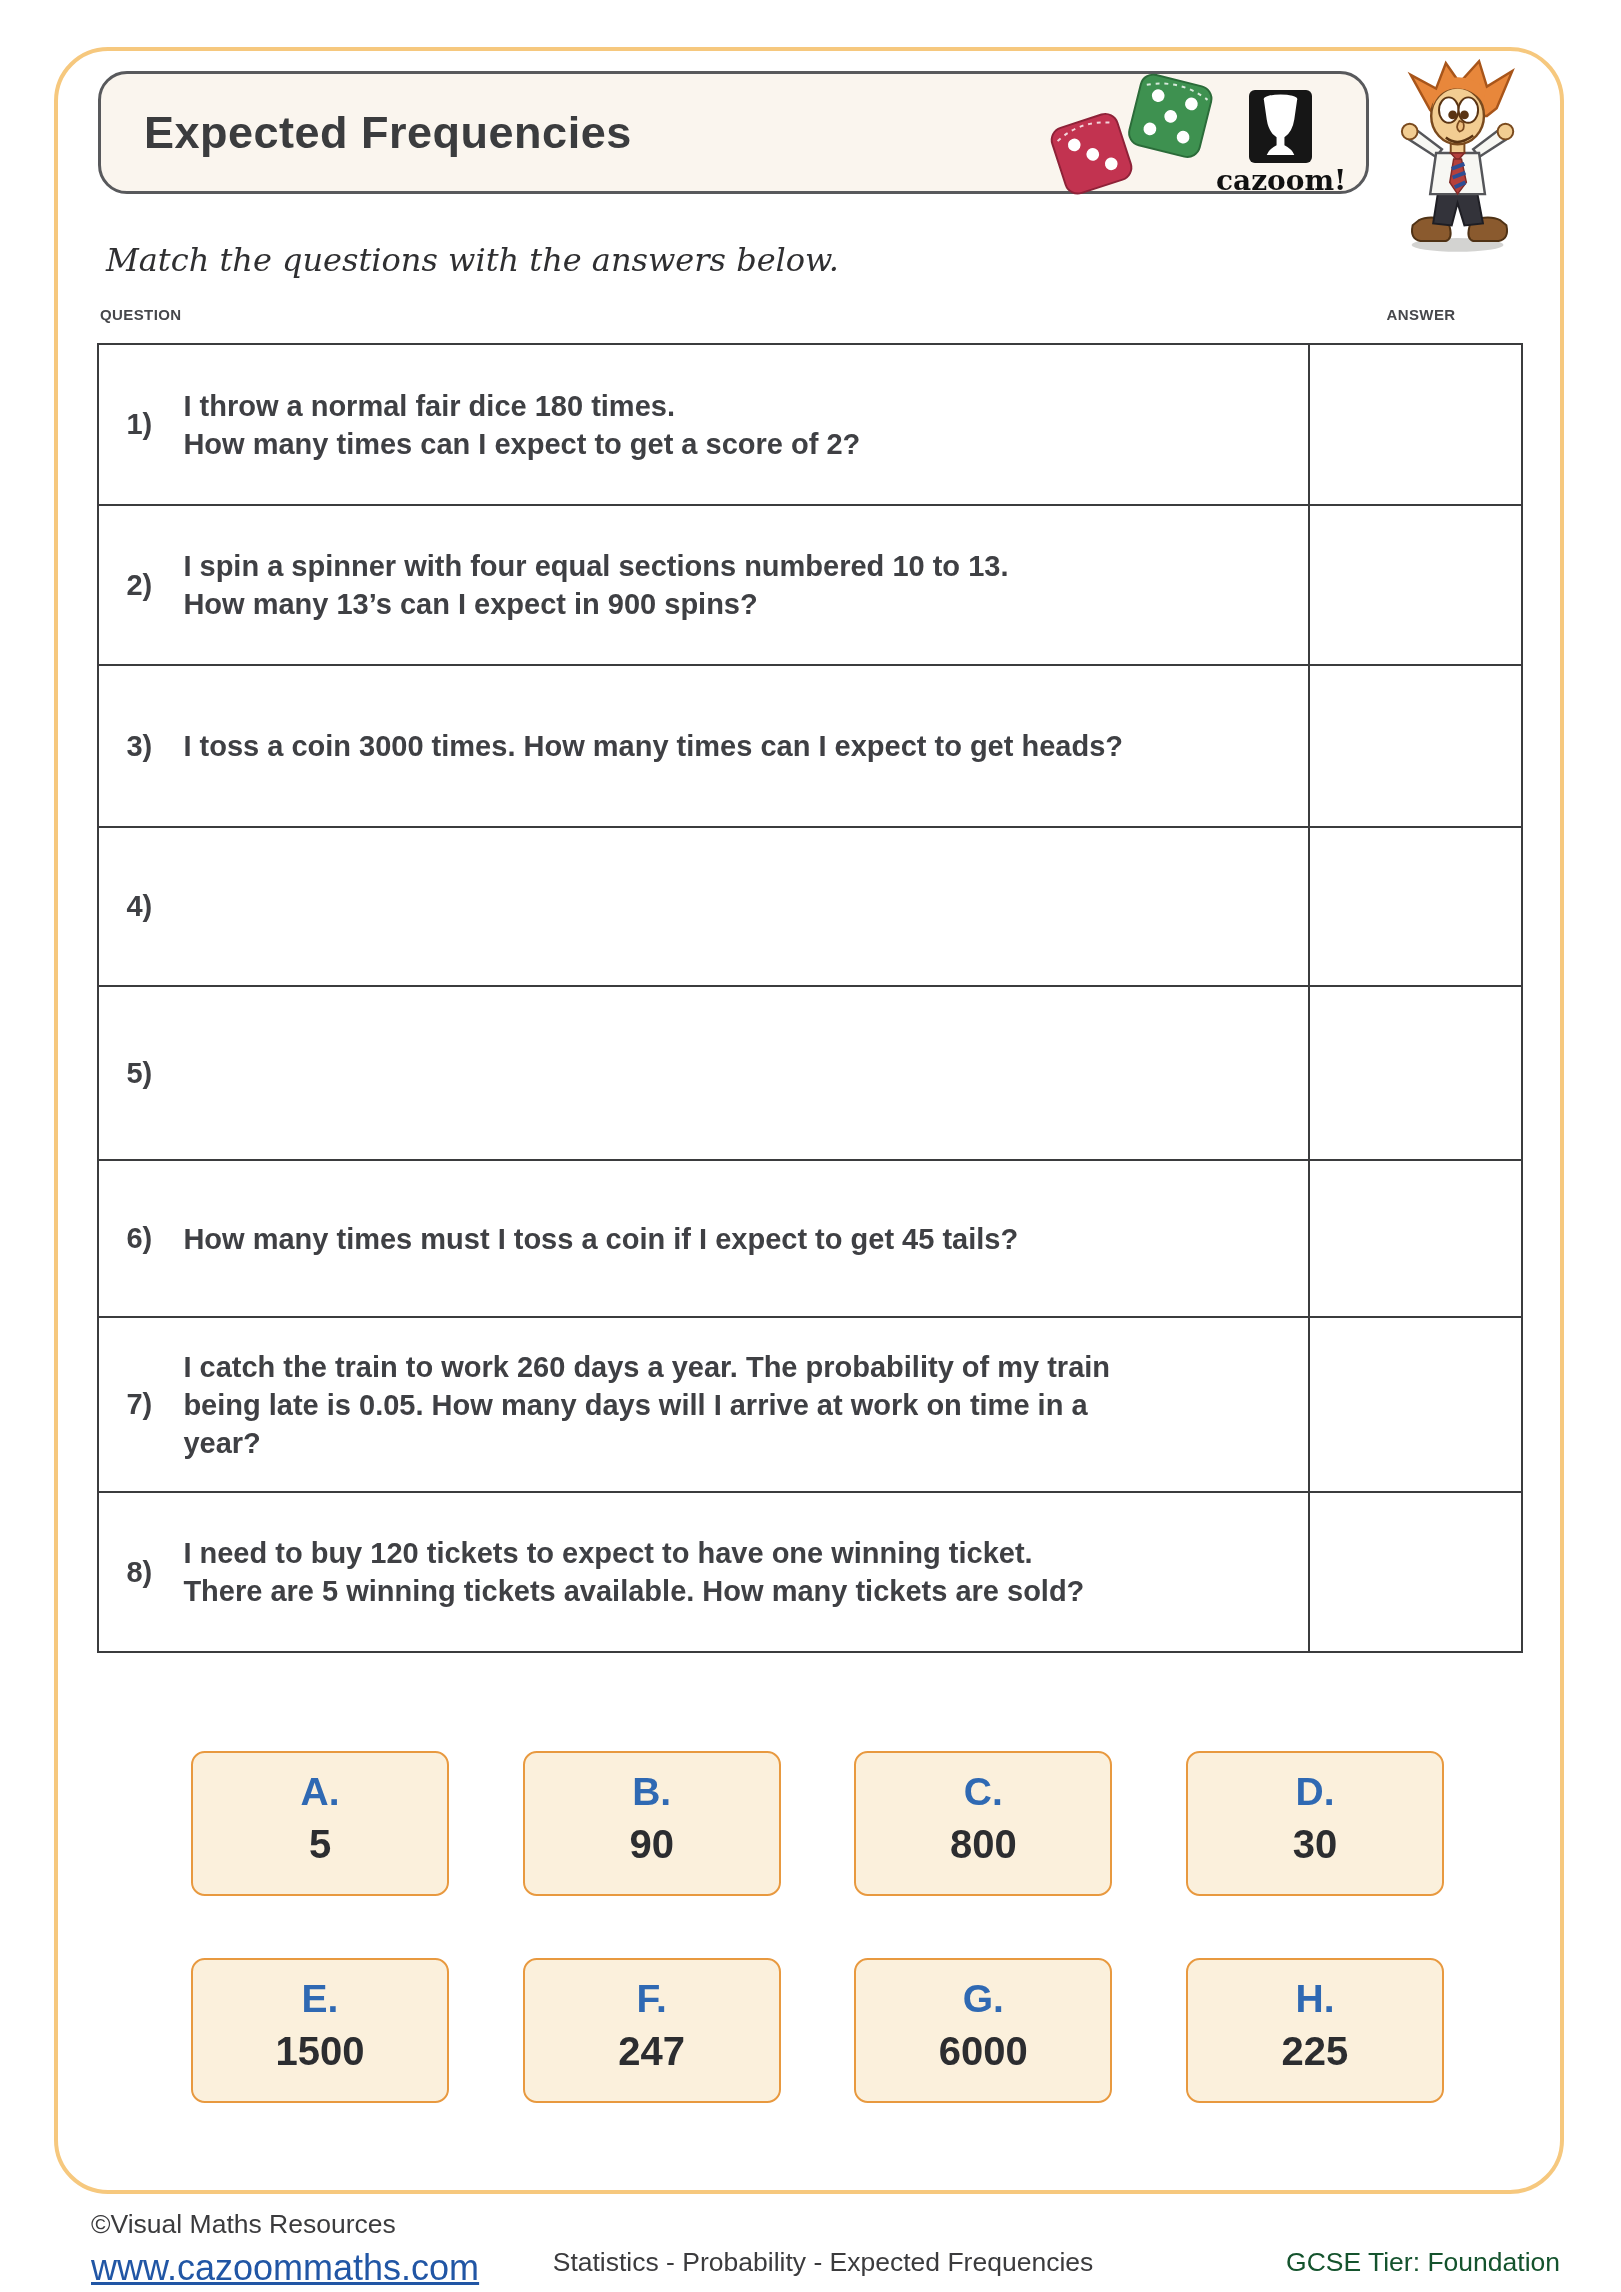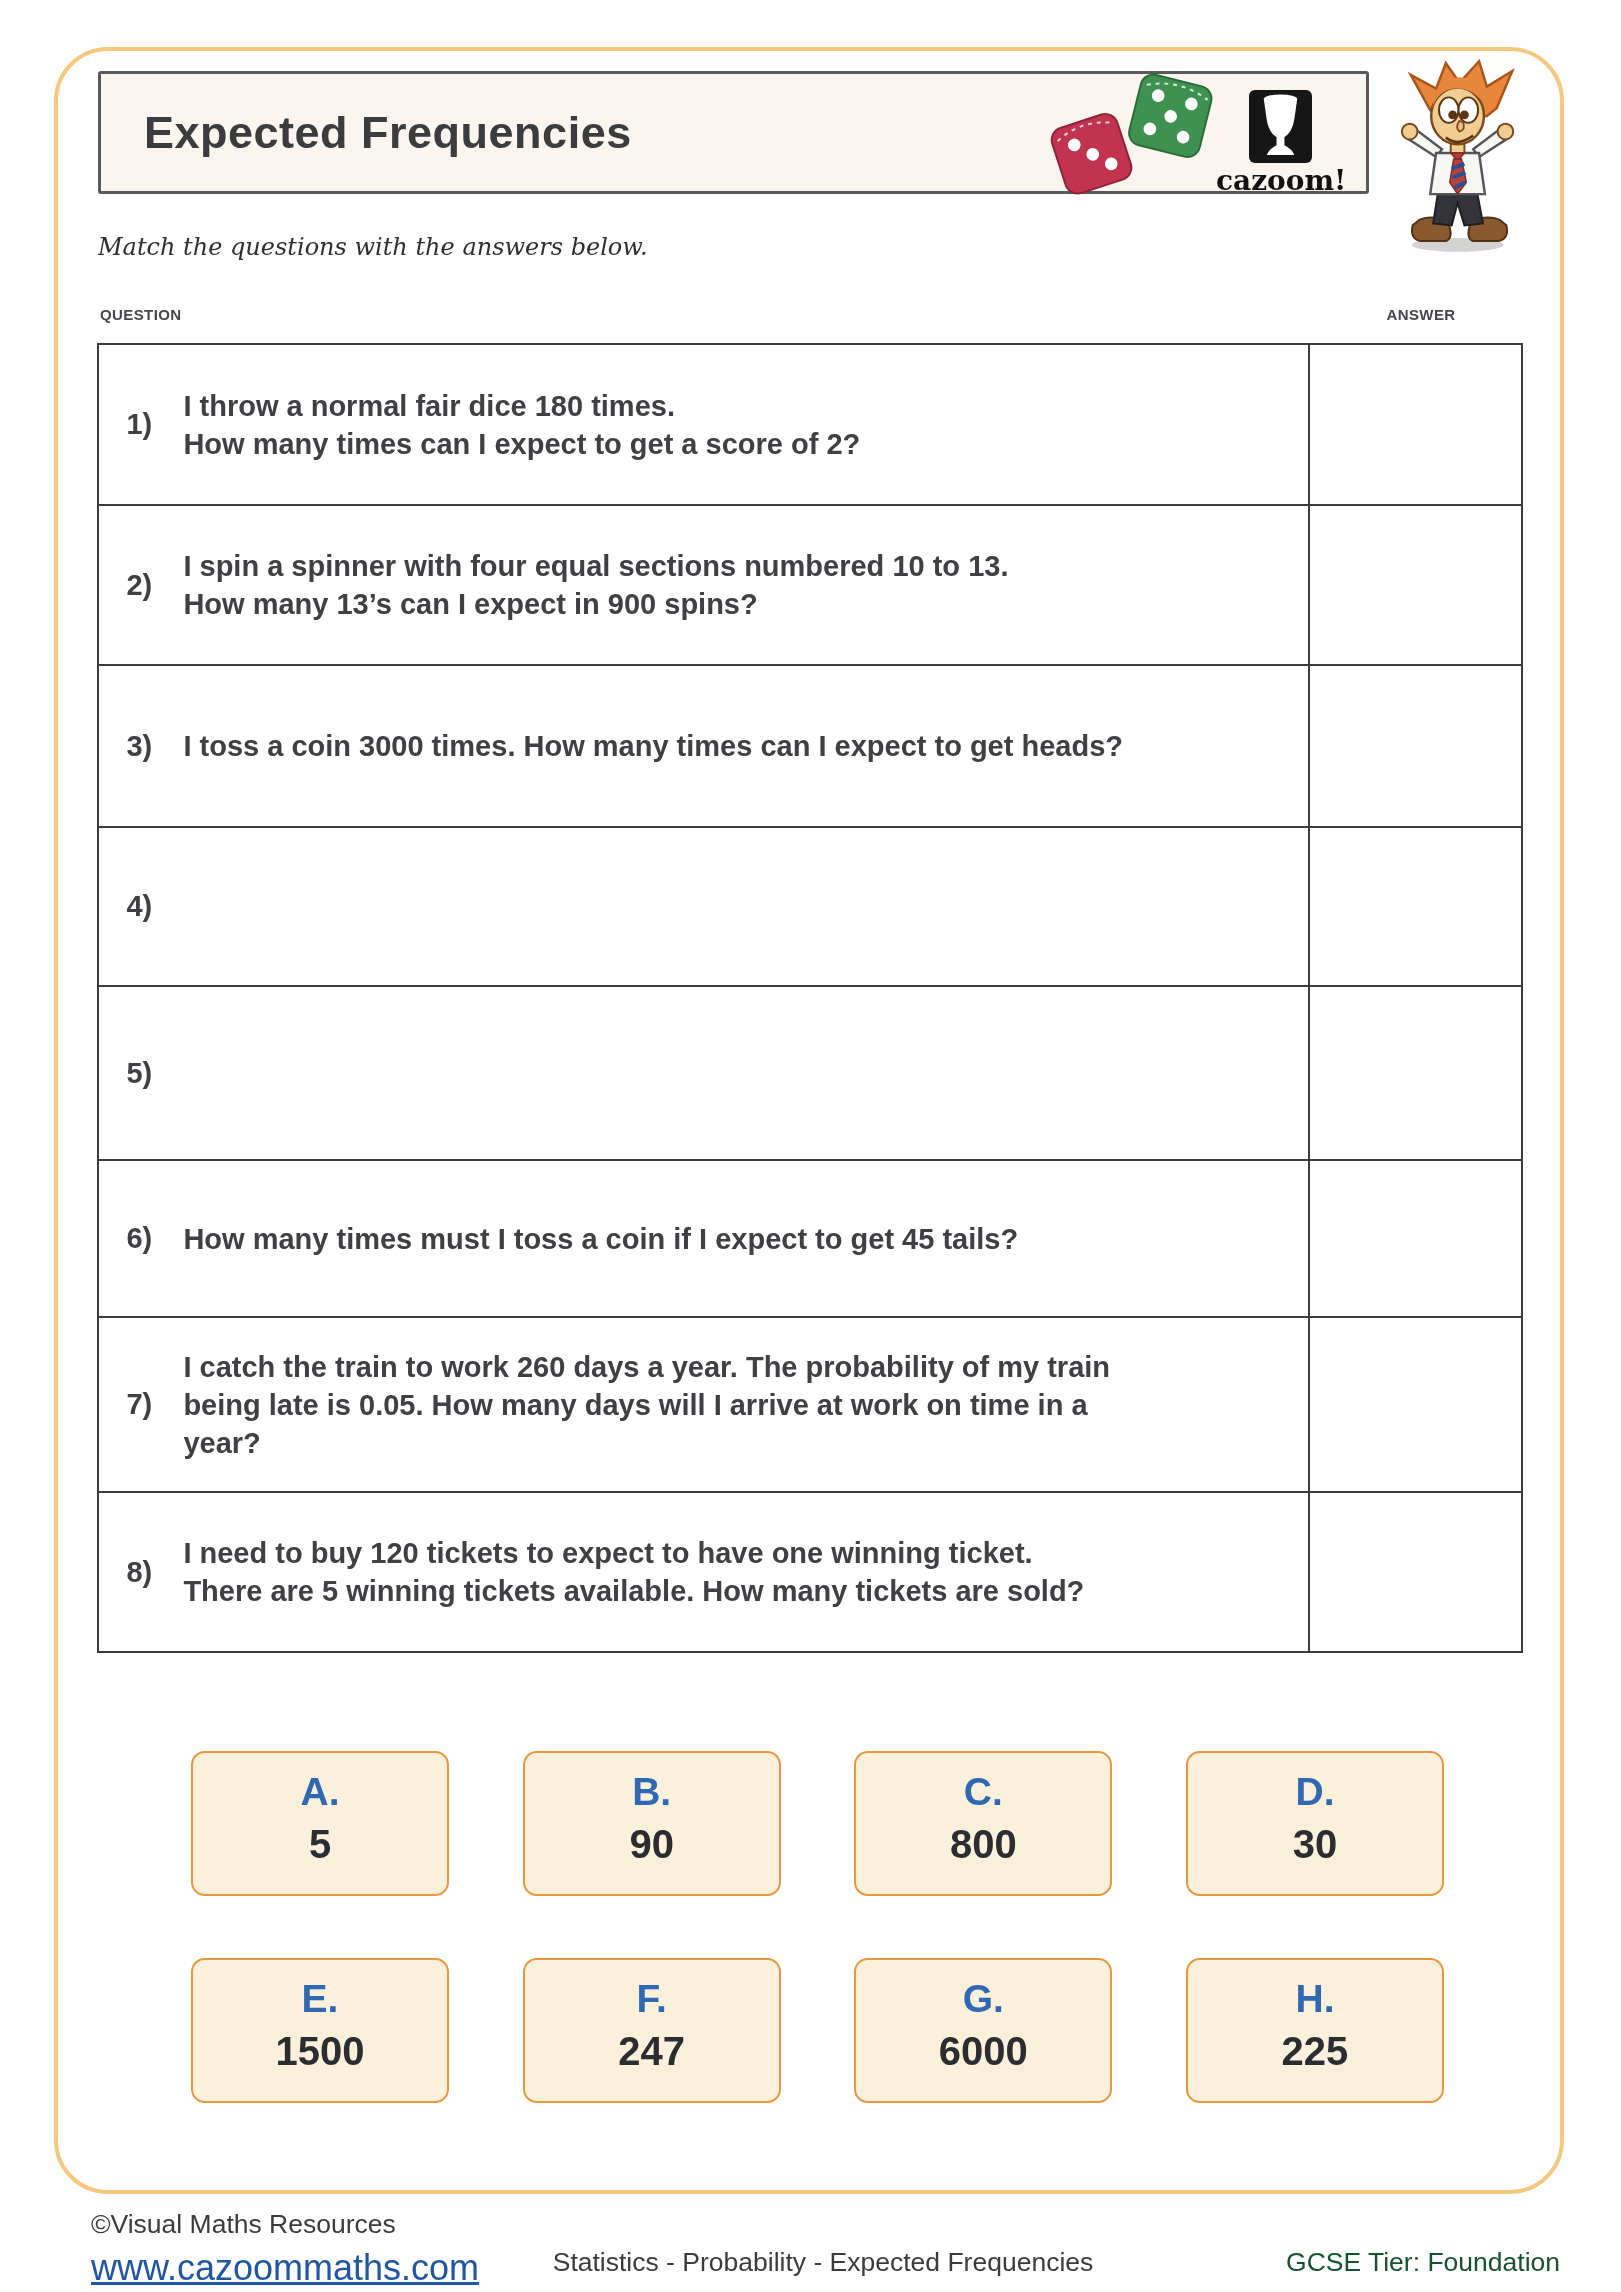--- a/index.html
+++ b/index.html
@@ -7,42 +7,42 @@
     position:relative;width:1621px;height:2293px;background:#ffffff;
     font-family:"Liberation Sans",sans-serif;color:#3F4044;overflow:hidden;
   }
   .page-border{
     position:absolute;left:54px;top:47px;width:1502px;height:2139px;
     border:4.9px solid #F6C87E;border-radius:54px;
   }
   
   .title-box{
     position:absolute;left:98px;top:71px;width:1265px;height:117px;
-    border:3.9px solid #58595C;border-radius:3px;background:#FAF5EE;
+    border:3.9px solid #58595C;border-radius:29px;background:#FAF5EE;
   }
   .title-text{
     position:absolute;left:43px;top:50%;transform:translateY(-50%);
     font-size:45px;font-weight:bold;letter-spacing:0.5px;color:#3B3C3E;margin:0;
   }
   .die{position:absolute;}
   .die.red{left:949px;top:37px;transform:rotate(-18deg);}
   .die.green{left:1025px;top:-2px;transform:rotate(14deg);}
   .logo-box{
     position:absolute;left:1148px;top:15.7px;width:63px;height:73px;
     background:#161616;border-radius:5.9px;
   }
   .logo-text{
     position:absolute;left:1115px;top:90px;width:127px;
     font-family:"DejaVu Serif",serif;font-weight:bold;font-size:28px;color:#111111;
   }
   .mascot{position:absolute;left:1397px;top:59px;}
   
   .instruction{
-    position:absolute;left:98px;top:233px;margin:0;
-    font-family:"DejaVu Serif",serif;font-style:italic;font-size:24px;color:#2F2F31;
+    position:absolute;left:98px;top:233px;margin:8px;
+    font-family:"DejaVu Serif",serif;font-style:italic;font-size:32px;color:#2F2F31;
   }
   .col-label{
     position:absolute;top:306px;font-size:15px;font-weight:600;
     letter-spacing:0.4px;color:#46474B;
   }
   .col-label.q{left:100px;}
   .col-label.a{left:1313px;width:216px;text-align:center;}
   
   .qtable{
     position:absolute;left:97px;top:343px;width:1426px;

